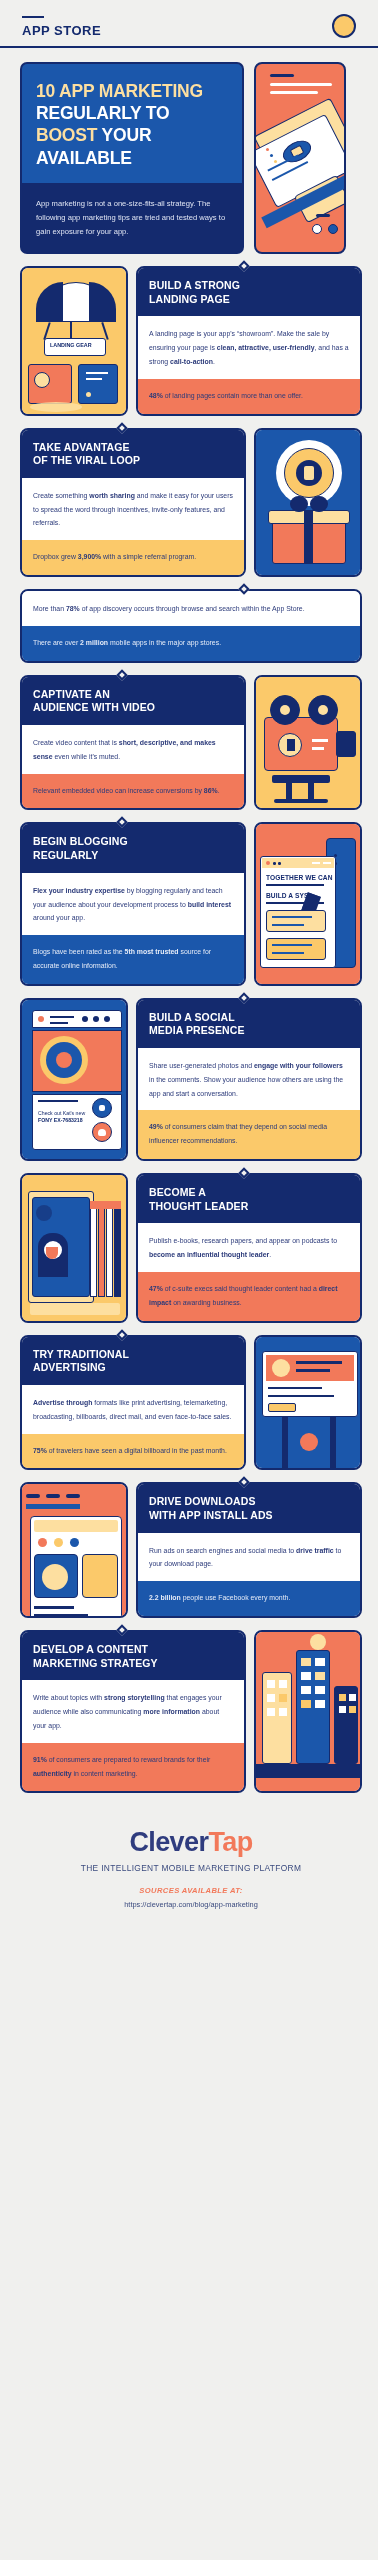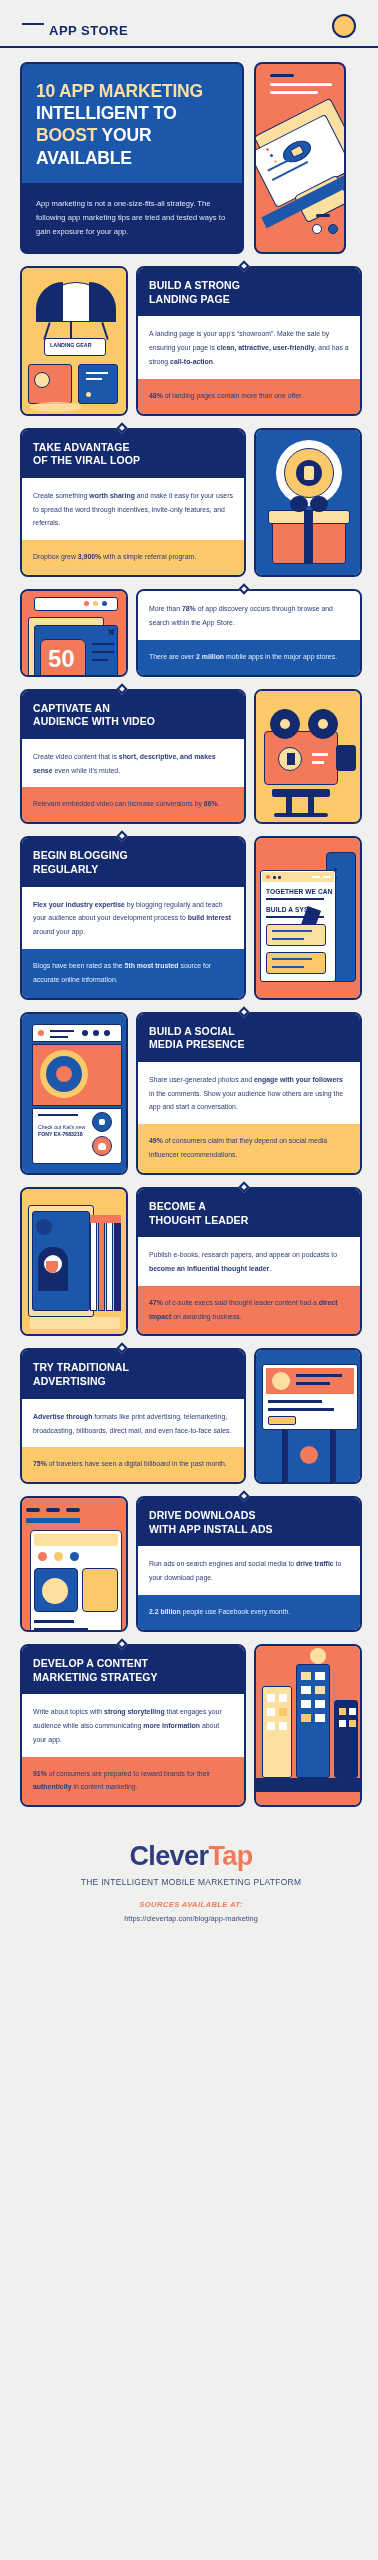--- a/index.html
+++ b/index.html
@@ -29,21 +29,21 @@
 
   
   .topbar {
     padding: 14px 22px 8px 22px;
     display: flex;
     align-items: flex-end;
     justify-content: space-between;
     border-bottom: 2px solid var(--navy);
     margin: 0 0 0 0;
   }
-  .topbar-left { display: flex; gap: 5px; }
+  .topbar-left { display: flex; flex-direction: column; gap: 5px; }
   .tick { width: 22px; height: 2px; background: var(--navy); }
   .app-store-label {
     font-size: 13px;
     letter-spacing: .5px;
     color: var(--navy);
     font-weight: 600;
   }
   .circle-badge {
     width: 24px; height: 24px; border-radius: 50%;
     background: var(--yellow);
@@ -235,21 +235,21 @@
     <div class="app-store-label">APP STORE</div>
   </div>
   <div class="circle-badge"></div>
 </div>
 
 <div class="hero">
   <div class="hero-main">
     <div class="hero-title-box">
       <div class="hero-title">
         <span class="hl">10 APP MARKETING</span><br>
-        <span>INTELLIGENT TO</span><br>
+        <span>REGULARLY TO</span><br>
         <span class="hl">BOOST</span><span> YOUR</span><br>
         <span>AVAILABLE</span>
       </div>
     </div>
     <div class="hero-sub-box">
       <div class="hero-sub">App marketing is not a one-size-fits-all strategy. The following app marketing tips are tried and tested ways to gain exposure for your app.</div>
     </div>
   </div>
   <div class="hero-art">
     <div class="ill">
@@ -320,44 +320,20 @@
       </div>
       </div>
       <div class="panel">
         <div class="panel-head">TAKE ADVANTAGE<br>OF THE VIRAL LOOP</div>
         <div class="panel-body">Create something <b>worth sharing</b> and make it easy for your users to spread the word through incentives, invite-only features, and referrals.</div>
         <div class="panel-stat yellow">Dropbox grew <b>3,900%</b> with a simple referral program.</div>
       </div>
       <div class="diamond" style="left: 118px; top: 8px;"></div>
     </div>
     <div class="section">
-      <div class="art">
-        <div class="ill">
-          <div class="sh o-bg" style="inset:0"></div>
-      <div class="sh w-bg bd" style="left:12px;top:6px;width:84px;height:14px;border-radius:3px;"></div>
-      <div class="sh o-bg circ" style="left:62px;top:10px;width:5px;height:5px;"></div>
-      <div class="sh y-bg circ" style="left:71px;top:10px;width:5px;height:5px;"></div>
-      <div class="sh b-bg circ" style="left:80px;top:10px;width:5px;height:5px;"></div>
-      <div class="sh c-bg bd" style="left:6px;top:26px;width:76px;height:88px;border-radius:3px;"></div>
-      <div class="sh b-bg bd" style="left:12px;top:34px;width:84px;height:74px;border-radius:3px;"></div>
-      <div class="sh n-bg" style="left:86px;top:40px;width:7px;height:1.6px;transform:rotate(45deg);"></div>
-      <div class="sh n-bg" style="left:86px;top:40px;width:7px;height:1.6px;transform:rotate(-45deg);"></div>
-      <div class="sh o-bg bd" style="left:18px;top:48px;width:46px;height:42px;border-radius:6px;"></div>
-      <div class="sh n-bg" style="left:70px;top:52px;width:22px;height:1.6px;"></div>
-      <div class="sh n-bg" style="left:70px;top:60px;width:22px;height:1.6px;"></div>
-      <div class="sh n-bg" style="left:70px;top:68px;width:16px;height:1.6px;"></div>
-      <div class="num50" style="left:26px;top:54px;">50</div>
-      <div class="sh y-bg circ" style="left:56px;top:96px;width:8px;height:8px;"></div>
-      <div class="sh w-bg circ" style="left:70px;top:96px;width:8px;height:8px;"></div>
-      <div class="sh w-bg bd" style="left:6px;top:120px;width:96px;height:44px;border-radius:3px;"></div>
-      <div class="sh n-bg circ bd" style="left:12px;top:128px;width:22px;height:22px;"></div>
-      <div class="sh b-bg" style="left:42px;top:130px;width:46px;height:2px;"></div>
-
-      </div>
-      </div>
       <div class="panel">
         <div class="panel-body">More than <b>78%</b> of app discovery occurs through browse and search within the App Store.</div>
         <div class="panel-stat blue">There are over <b>2 million</b> mobile apps in the major app stores.</div>
       </div>
       <div class="diamond" style="left: 240px; top: 8px;"></div>
     </div>
     <div class="section rev">
       <div class="art">
         <div class="ill">
           <div class="sh y-bg" style="inset:0"></div>

